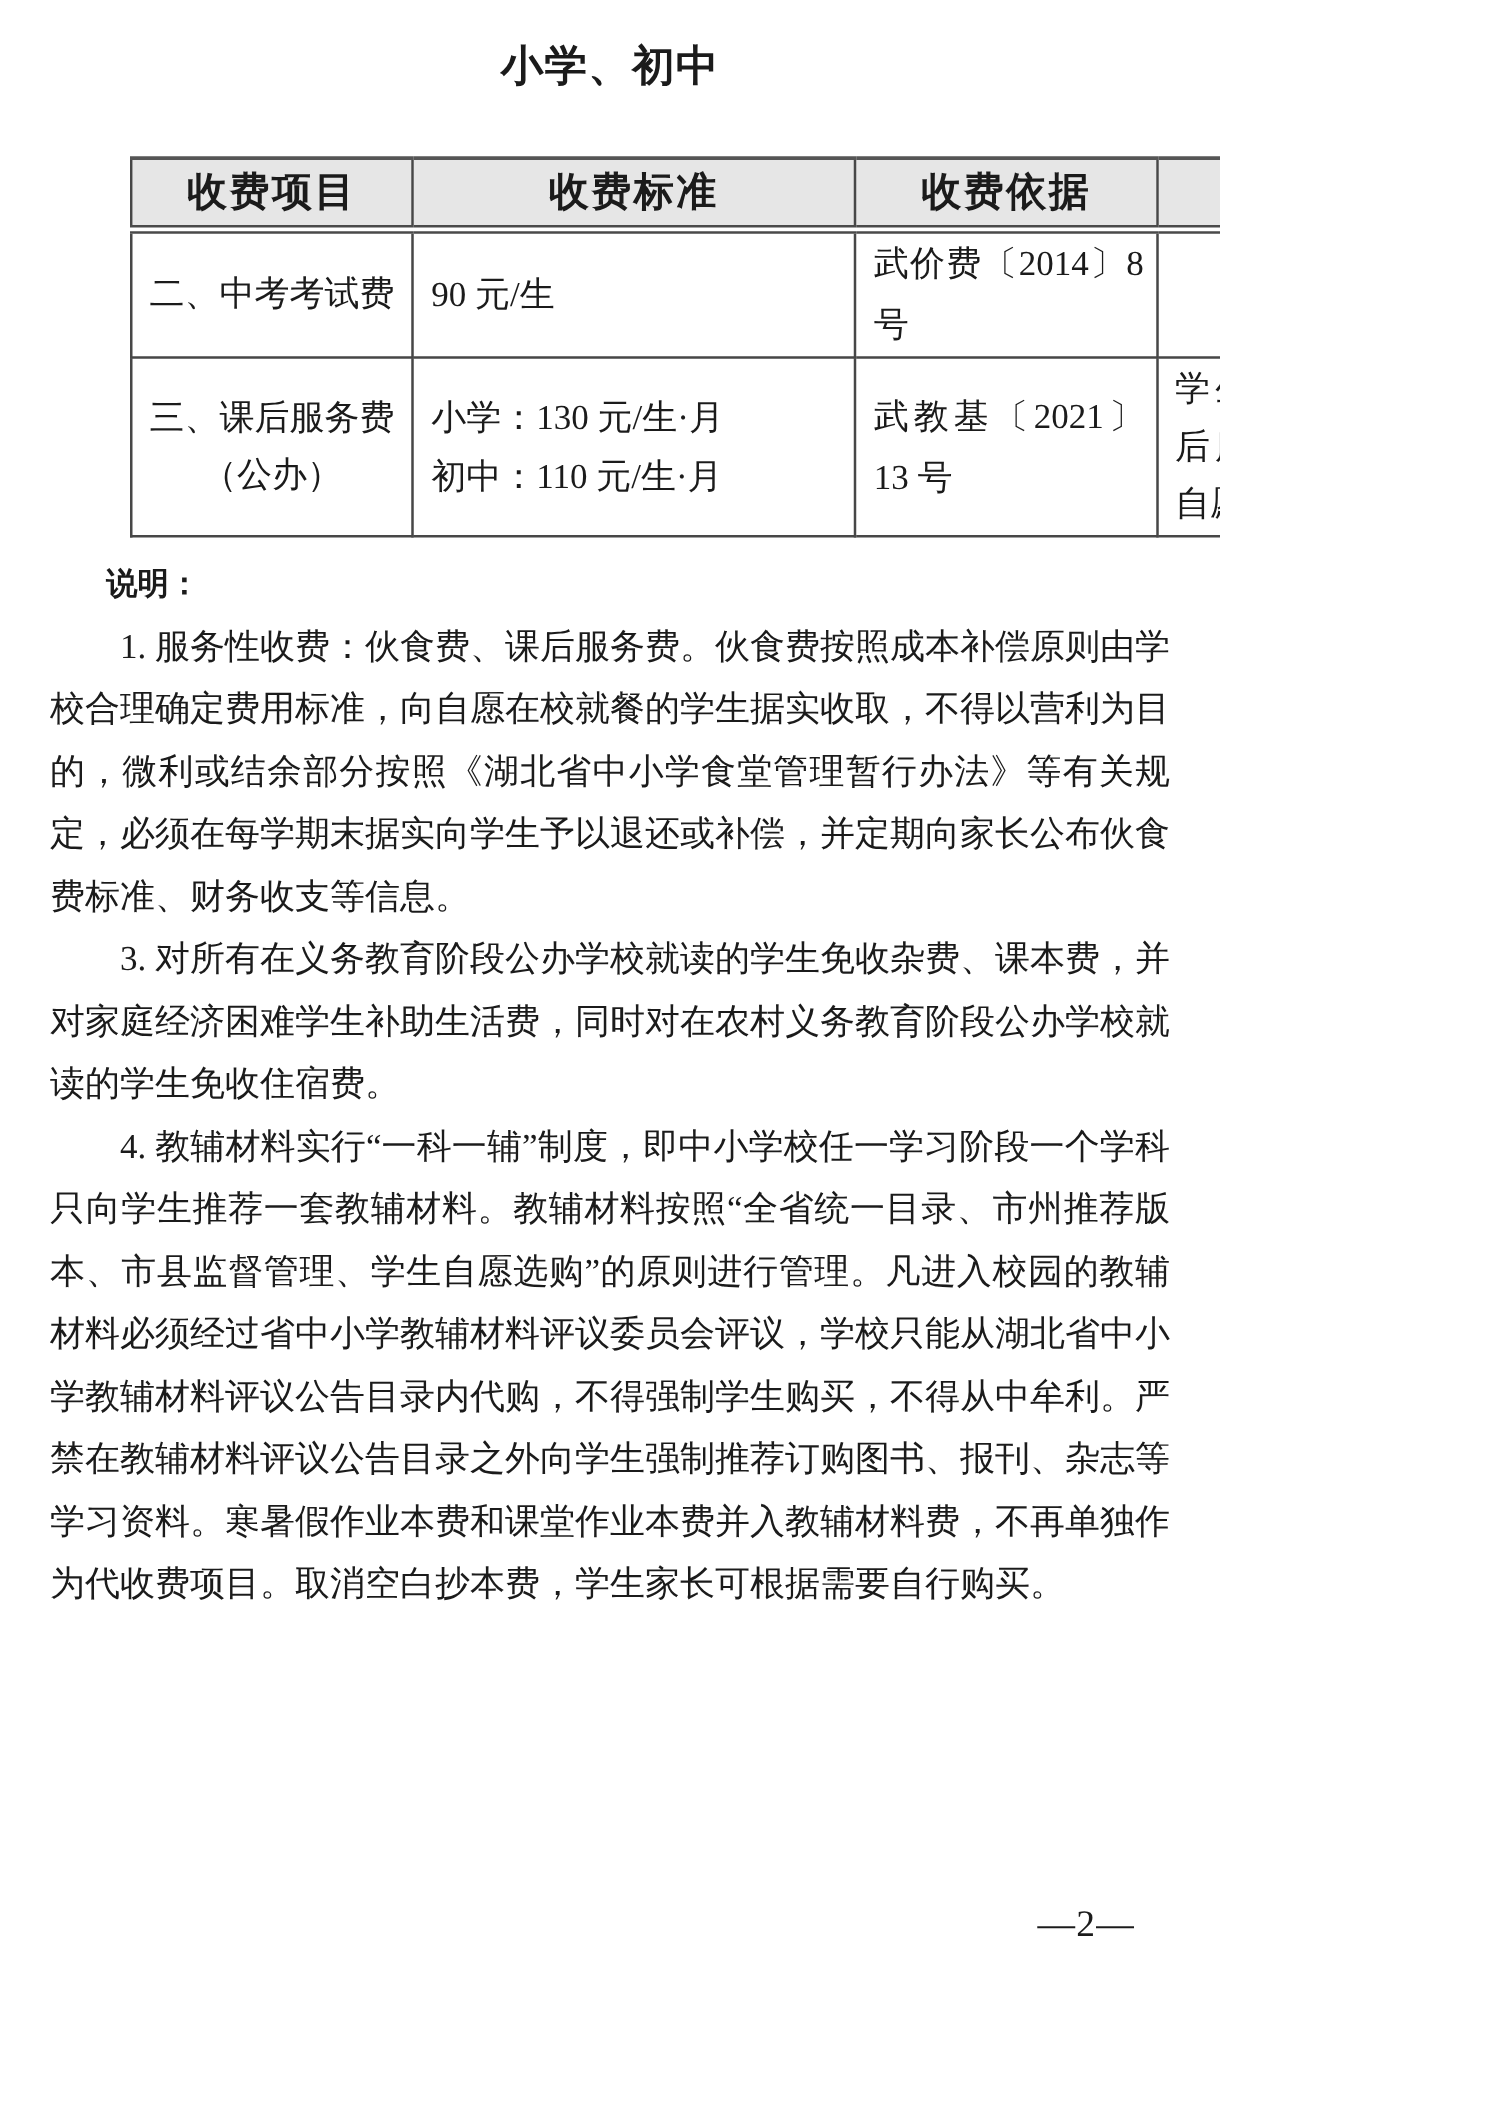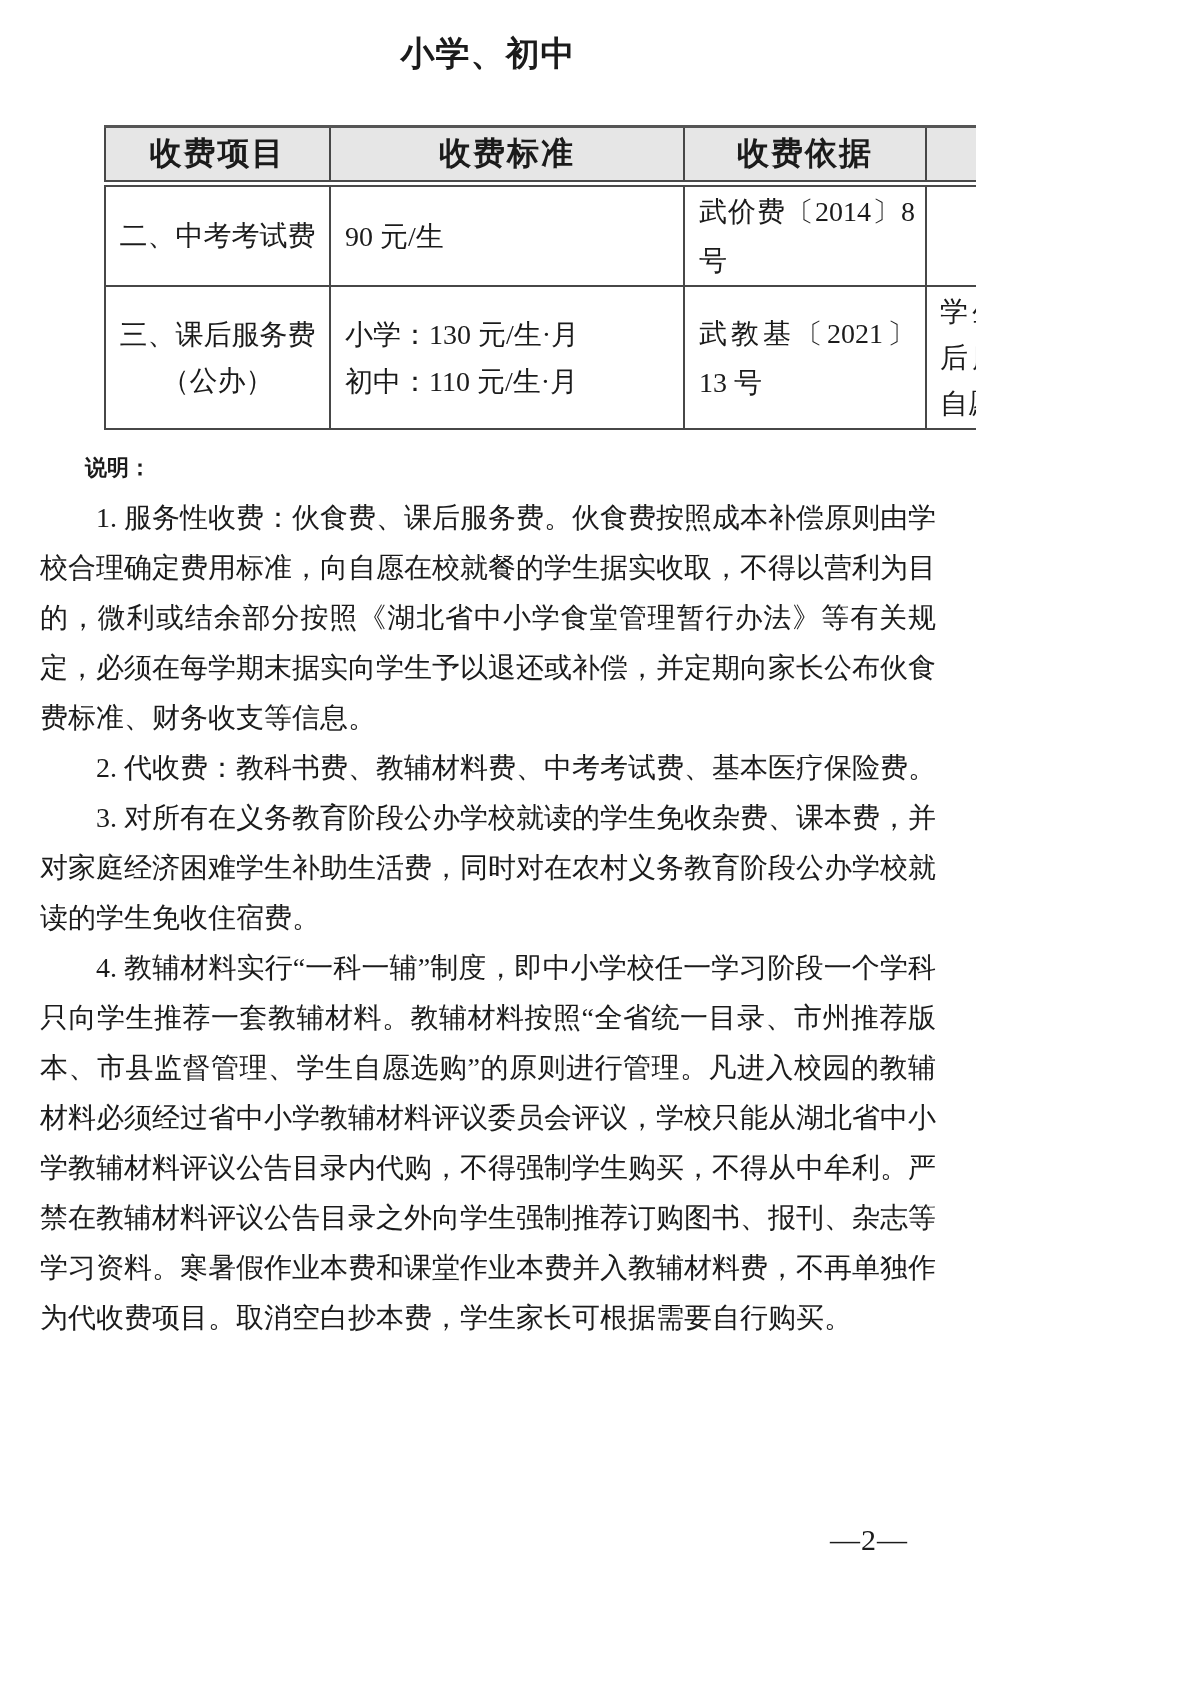--- a/index.html
+++ b/index.html
@@ -74,21 +74,21 @@
     text-align: justify;
     line-height: 46px;
     padding: 0 8px 0 13px;
   }
   .notes {
     margin: 0 40px;
   }
   .notes-heading {
     margin-top: 13px;
     padding-left: 45px;
-    font-size: 22px;
+    font-size: 25px;
     font-weight: bold;
     line-height: 50px;
   }
   .body-p {
     margin: 0;
     font-size: 28px;
     line-height: 50px;
     text-align: justify;
     text-indent: 2em;
   }
@@ -140,20 +140,19 @@
         </td>
         <td class="c-basis">武教基〔2021〕13 号</td>
         <td class="c-note">学生参加课后服务坚持自愿原则</td>
       </tr>
     </tbody>
   </table>
 
   <div class="notes">
     <div class="notes-heading">说明：</div>
     <p class="body-p">1. 服务性收费：伙食费、课后服务费。伙食费按照成本补偿原则由学校合理确定费用标准，向自愿在校就餐的学生据实收取，不得以营利为目的，微利或结余部分按照《湖北省中小学食堂管理暂行办法》等有关规定，必须在每学期末据实向学生予以退还或补偿，并定期向家长公布伙食费标准、财务收支等信息。</p>
-    <p class="body-p">2. 代收费：教科书费、教辅材料费、中考考试费、基本医疗保险费。</p>
     <p class="body-p">3. 对所有在义务教育阶段公办学校就读的学生免收杂费、课本费，并对家庭经济困难学生补助生活费，同时对在农村义务教育阶段公办学校就读的学生免收住宿费。</p>
     <p class="body-p">4. 教辅材料实行“一科一辅”制度，即中小学校任一学习阶段一个学科只向学生推荐一套教辅材料。教辅材料按照“全省统一目录、市州推荐版本、市县监督管理、学生自愿选购”的原则进行管理。凡进入校园的教辅材料必须经过省中小学教辅材料评议委员会评议，学校只能从湖北省中小学教辅材料评议公告目录内代购，不得强制学生购买，不得从中牟利。严禁在教辅材料评议公告目录之外向学生强制推荐订购图书、报刊、杂志等学习资料。寒暑假作业本费和课堂作业本费并入教辅材料费，不再单独作为代收费项目。取消空白抄本费，学生家长可根据需要自行购买。</p>
   </div>
 
   <div class="page-number">—2—</div>
 
 </div>
 
 </body></html>

